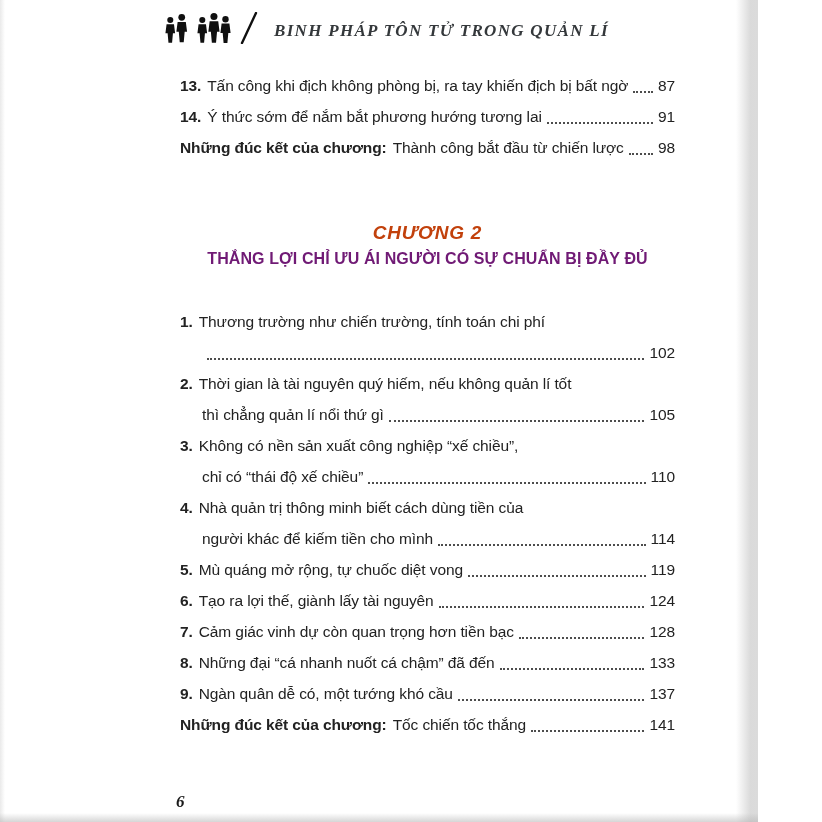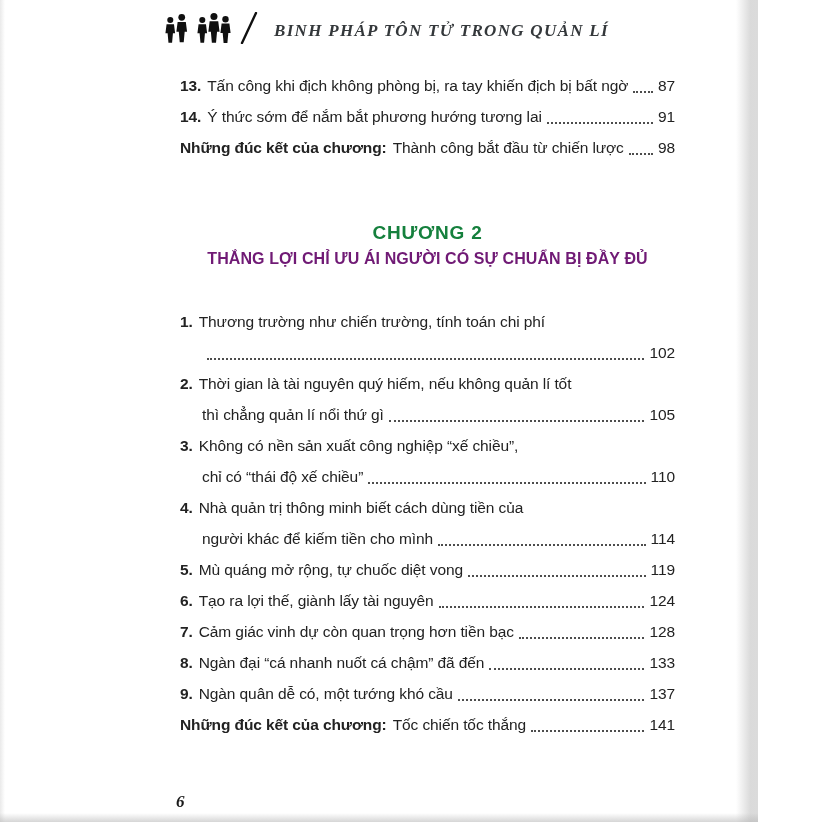--- a/index.html
+++ b/index.html
@@ -24,21 +24,21 @@
   .txt { white-space:nowrap; }
   .leader { flex:1 1 auto; min-width:0; position:relative; margin:0 4px; }
   .leader::after {
     content:""; position:absolute; left:1px; right:1px; bottom:8px;
     border-bottom:2px dotted #4d4d4d;
   }
   .pageno { white-space:nowrap; }
 
   
   .chapter-head { text-align:center; margin-top:56px; margin-bottom:34px; }
-  .chapter-title { font-weight:bold; font-size:19px; line-height:27px; letter-spacing:0.8px; color:#15803d; }
+  .chapter-title { font-weight:bold; font-size:19px; line-height:27px; letter-spacing:0.8px; color:#c2410c;font-style:italic; }
   .chapter-subtitle { font-weight:bold; font-size:16px; line-height:26px; letter-spacing:0.1px; color:#701a75; white-space:nowrap; }
 
   
   .folio {
     position:absolute; left:176px; bottom:10px;
     font-family:"Liberation Serif", serif; font-style:italic; font-weight:bold; font-size:17px; color:#1a1a1a;
   }
 
   
   .edge-right {
@@ -174,21 +174,21 @@
           <div class="toc-line">
             <span class="num">7.</span>
             <span class="txt">Cảm giác vinh dự còn quan trọng hơn tiền bạc</span>
             <span class="leader"></span>
             <span class="pageno">128</span>
           </div>
         </div>
         <div class="toc-entry">
           <div class="toc-line">
             <span class="num">8.</span>
-            <span class="txt">Ngàn đại “cá nhanh nuốt cá chậm” đã đến</span>
+            <span class="txt">Những đại “cá nhanh nuốt cá chậm” đã đến</span>
             <span class="leader"></span>
             <span class="pageno">133</span>
           </div>
         </div>
         <div class="toc-entry">
           <div class="toc-line">
             <span class="num">9.</span>
             <span class="txt">Ngàn quân dễ có, một tướng khó cầu</span>
             <span class="leader"></span>
             <span class="pageno">137</span>

